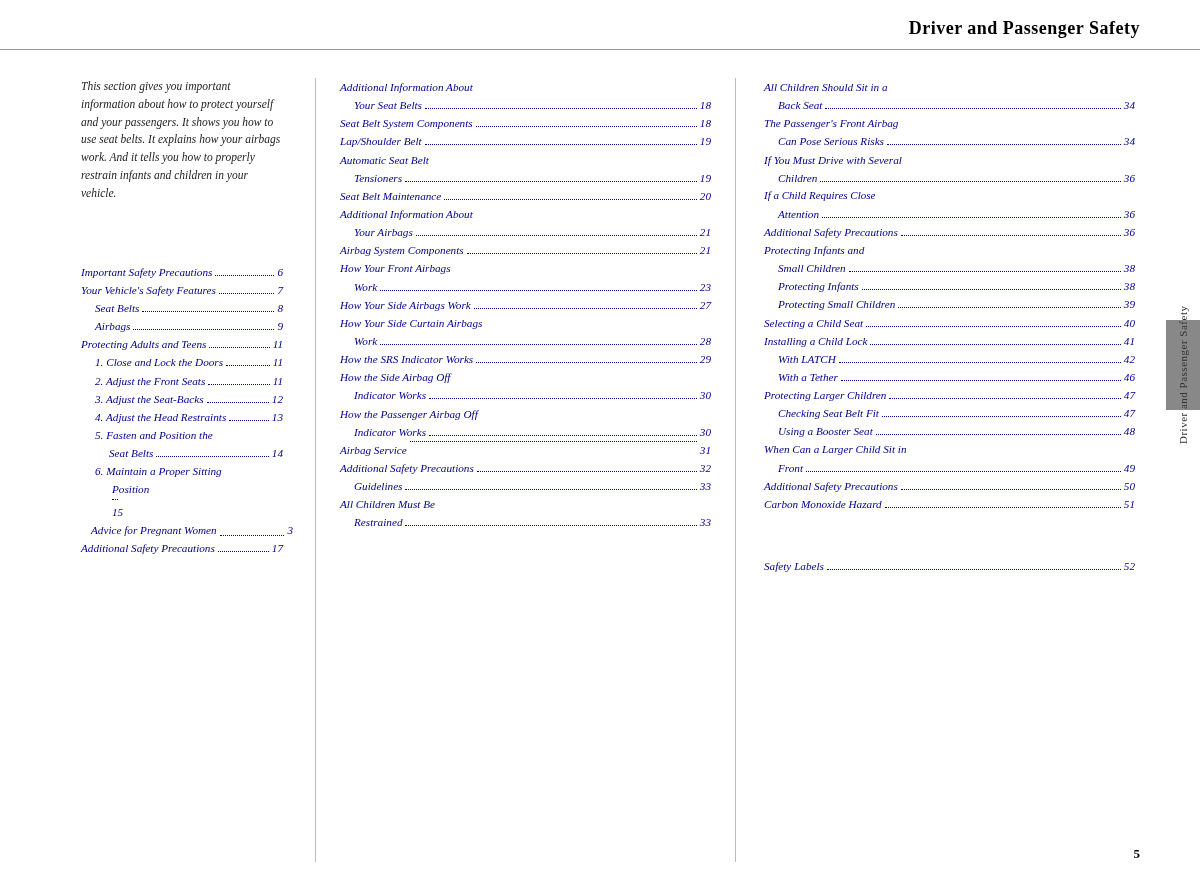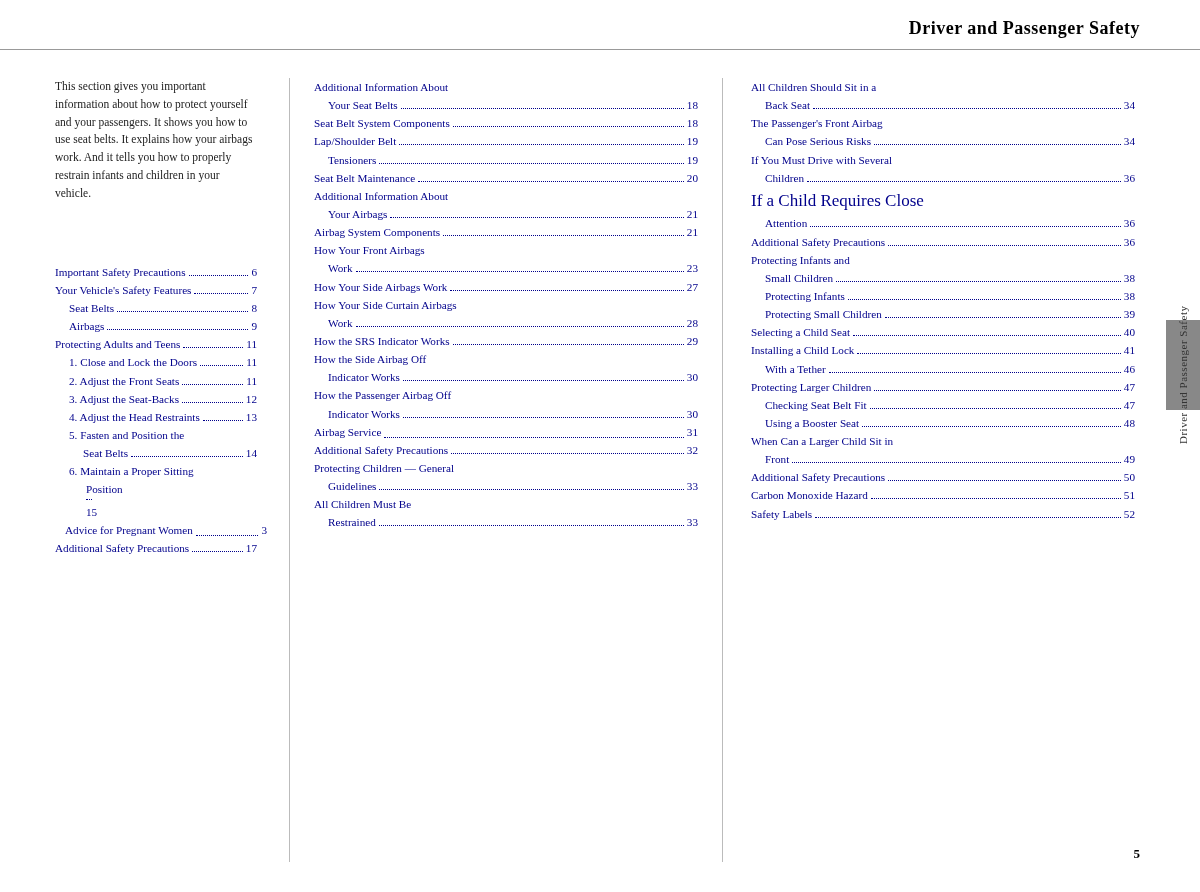--- a/index.html
+++ b/index.html
@@ -30,23 +30,24 @@
     .header-title {
       font-size: 18px;
       font-weight: bold;
       color: #000;
       letter-spacing: 0.5px;
     }
 
     
     .content {
       display: flex;
-      padding: 28px 55px 20px 55px;
+      padding: 28px 55px 20px 81px;
       gap: 0;
       height: calc(892px - 60px);
+      font-style: italic;
     }
 
     
     .col-intro {
       width: 220px;
       flex-shrink: 0;
       padding-right: 18px;
       display: flex;
       flex-direction: column;
     }
@@ -205,20 +206,23 @@
           <div style="display: flex; align-items: baseline; color: rgb(0, 0, 139); font-size: 11.2px; line-height: 1.62; width: 100%; padding-left: 0px;">
             <span style="white-space: nowrap; color: rgb(0, 0, 139);">Seat Belt System Components</span>
             <span style="flex: 1 1 0%; border-bottom: 1.2px dotted rgb(0, 0, 139); margin: 0px 3px 3px; min-width: 6px;"></span>
             <span style="white-space: nowrap; color: rgb(0, 0, 139);">18</span>
           </div>
           <div style="display: flex; align-items: baseline; color: rgb(0, 0, 139); font-size: 11.2px; line-height: 1.62; width: 100%; padding-left: 0px;">
             <span style="white-space: nowrap; color: rgb(0, 0, 139);">Lap/Shoulder Belt</span>
             <span style="flex: 1 1 0%; border-bottom: 1.2px dotted rgb(0, 0, 139); margin: 0px 3px 3px; min-width: 6px;"></span>
             <span style="white-space: nowrap; color: rgb(0, 0, 139);">19</span>
           </div>
+          <div style="display: flex; align-items: baseline; color: rgb(0, 0, 139); font-size: 11.2px; line-height: 1.62; width: 100%; padding-left: 0px;">
+            <span style="white-space: nowrap; color: rgb(0, 0, 139);">Automatic Seat Belt</span>
+          </div>
           <div style="display: flex; align-items: baseline; color: rgb(0, 0, 139); font-size: 11.2px; line-height: 1.62; width: 100%; padding-left: 14px;">
             <span style="white-space: nowrap; color: rgb(0, 0, 139);">Tensioners</span>
             <span style="flex: 1 1 0%; border-bottom: 1.2px dotted rgb(0, 0, 139); margin: 0px 3px 3px; min-width: 6px;"></span>
             <span style="white-space: nowrap; color: rgb(0, 0, 139);">19</span>
           </div>
           <div style="display: flex; align-items: baseline; color: rgb(0, 0, 139); font-size: 11.2px; line-height: 1.62; width: 100%; padding-left: 0px;">
             <span style="white-space: nowrap; color: rgb(0, 0, 139);">Seat Belt Maintenance</span>
             <span style="flex: 1 1 0%; border-bottom: 1.2px dotted rgb(0, 0, 139); margin: 0px 3px 3px; min-width: 6px;"></span>
             <span style="white-space: nowrap; color: rgb(0, 0, 139);">20</span>
           </div>
@@ -270,32 +274,29 @@
             <span style="white-space: nowrap; color: rgb(0, 0, 139);">30</span>
           </div>
           <div style="display: flex; align-items: baseline; color: rgb(0, 0, 139); font-size: 11.2px; line-height: 1.62; width: 100%; padding-left: 0px;">
             <span style="white-space: nowrap; color: rgb(0, 0, 139);">How the Passenger Airbag Off</span>
           </div>
           <div style="display: flex; align-items: baseline; color: rgb(0, 0, 139); font-size: 11.2px; line-height: 1.62; width: 100%; padding-left: 14px;">
             <span style="white-space: nowrap; color: rgb(0, 0, 139);">Indicator Works</span>
             <span style="flex: 1 1 0%; border-bottom: 1.2px dotted rgb(0, 0, 139); margin: 0px 3px 3px; min-width: 6px;"></span>
             <span style="white-space: nowrap; color: rgb(0, 0, 139);">30</span>
           </div>
-          <div style="display: flex; align-items: flex-end; color: rgb(0, 0, 139); font-size: 11.2px; line-height: 1.62; width: 100%; padding-left: 0px;">
+          <div style="display: flex; align-items: flex-start; color: rgb(0, 0, 139); font-size: 11.2px; line-height: 1.62; width: 100%; padding-left: 0px;">
             <span style="white-space: nowrap; color: rgb(0, 0, 139);">Airbag Service</span>
             <span style="flex: 1 1 0%; border-bottom: 1.2px dotted rgb(0, 0, 139); margin: 0px 3px 3px; min-width: 6px;"></span>
             <span style="white-space: nowrap; color: rgb(0, 0, 139);">31</span>
           </div>
           <div style="display: flex; align-items: baseline; color: rgb(0, 0, 139); font-size: 11.2px; line-height: 1.62; width: 100%; padding-left: 0px;">
             <span style="white-space: nowrap; color: rgb(0, 0, 139);">Additional Safety Precautions</span>
             <span style="flex: 1 1 0%; border-bottom: 1.2px dotted rgb(0, 0, 139); margin: 0px 3px 3px; min-width: 6px;"></span>
             <span style="white-space: nowrap; color: rgb(0, 0, 139);">32</span>
-          </div>
-          <div style="display: flex; align-items: baseline; color: rgb(0, 0, 139); font-size: 11.2px; line-height: 1.62; width: 100%; padding-left: 0px;">
-            <span style="white-space: nowrap; color: rgb(0, 0, 139);">Protecting Children — General</span>
           </div>
           <div style="display: flex; align-items: baseline; color: rgb(0, 0, 139); font-size: 11.2px; line-height: 1.62; width: 100%; padding-left: 14px;">
             <span style="white-space: nowrap; color: rgb(0, 0, 139);">Guidelines</span>
             <span style="flex: 1 1 0%; border-bottom: 1.2px dotted rgb(0, 0, 139); margin: 0px 3px 3px; min-width: 6px;"></span>
             <span style="white-space: nowrap; color: rgb(0, 0, 139);">33</span>
           </div>
           <div style="display: flex; align-items: baseline; color: rgb(0, 0, 139); font-size: 11.2px; line-height: 1.62; width: 100%; padding-left: 0px;">
             <span style="white-space: nowrap; color: rgb(0, 0, 139);">All Children Must Be</span>
           </div>
           <div style="display: flex; align-items: baseline; color: rgb(0, 0, 139); font-size: 11.2px; line-height: 1.62; width: 100%; padding-left: 14px;">
@@ -327,21 +328,21 @@
             <span style="white-space: nowrap; color: rgb(0, 0, 139);">34</span>
           </div>
           <div style="display: flex; align-items: center; color: rgb(0, 0, 139); font-size: 11.2px; line-height: 1.62; width: 100%; padding-left: 0px;">
             <span style="white-space: nowrap; color: rgb(0, 0, 139);">If You Must Drive with Several</span>
           </div>
           <div style="display: flex; align-items: baseline; color: rgb(0, 0, 139); font-size: 11.2px; line-height: 1.62; width: 100%; padding-left: 14px;">
             <span style="white-space: nowrap; color: rgb(0, 0, 139);">Children</span>
             <span style="flex: 1 1 0%; border-bottom: 1.2px dotted rgb(0, 0, 139); margin: 0px 3px 3px; min-width: 6px;"></span>
             <span style="white-space: nowrap; color: rgb(0, 0, 139);">36</span>
           </div>
-          <div style="display: flex; align-items: baseline; color: rgb(0, 0, 139); font-size: 17px; line-height: 1.62; width: 100%; padding-left: 0px;">
+          <div style="display: flex; align-items: baseline; color: rgb(0, 0, 139); font-size: 11px; line-height: 1.62; width: 100%; padding-left: 0px;">
             <span style="white-space: nowrap; color: rgb(0, 0, 139);">If a Child Requires Close</span>
           </div>
           <div style="display: flex; align-items: baseline; color: rgb(0, 0, 139); font-size: 11.2px; line-height: 1.62; width: 100%; padding-left: 14px;">
             <span style="white-space: nowrap; color: rgb(0, 0, 139);">Attention</span>
             <span style="flex: 1 1 0%; border-bottom: 1.2px dotted rgb(0, 0, 139); margin: 0px 3px 3px; min-width: 6px;"></span>
             <span style="white-space: nowrap; color: rgb(0, 0, 139);">36</span>
           </div>
           <div style="display: flex; align-items: baseline; color: rgb(0, 0, 139); font-size: 11.2px; line-height: 1.62; width: 100%; padding-left: 0px;">
             <span style="white-space: nowrap; color: rgb(0, 0, 139);">Additional Safety Precautions</span>
             <span style="flex: 1 1 0%; border-bottom: 1.2px dotted rgb(0, 0, 139); margin: 0px 3px 3px; min-width: 6px;"></span>
@@ -369,20 +370,25 @@
             <span style="white-space: nowrap; color: rgb(0, 0, 139);">Selecting a Child Seat</span>
             <span style="flex: 1 1 0%; border-bottom: 1.2px dotted rgb(0, 0, 139); margin: 0px 3px 3px; min-width: 6px;"></span>
             <span style="white-space: nowrap; color: rgb(0, 0, 139);">40</span>
           </div>
           <div style="display: flex; align-items: baseline; color: rgb(0, 0, 139); font-size: 11.2px; line-height: 1.62; width: 100%; padding-left: 0px;">
             <span style="white-space: nowrap; color: rgb(0, 0, 139);">Installing a Child Lock</span>
             <span style="flex: 1 1 0%; border-bottom: 1.2px dotted rgb(0, 0, 139); margin: 0px 3px 3px; min-width: 6px;"></span>
             <span style="white-space: nowrap; color: rgb(0, 0, 139);">41</span>
           </div>
           <div style="display: flex; align-items: baseline; color: rgb(0, 0, 139); font-size: 11.2px; line-height: 1.62; width: 100%; padding-left: 14px;">
+            <span style="white-space: nowrap; color: rgb(0, 0, 139);">With LATCH</span>
+            <span style="flex: 1 1 0%; border-bottom: 1.2px dotted rgb(0, 0, 139); margin: 0px 3px 3px; min-width: 6px;"></span>
+            <span style="white-space: nowrap; color: rgb(0, 0, 139);">42</span>
+          </div>
+          <div style="display: flex; align-items: baseline; color: rgb(0, 0, 139); font-size: 11.2px; line-height: 1.62; width: 100%; padding-left: 14px;">
             <span style="white-space: nowrap; color: rgb(0, 0, 139);">With a Tether</span>
             <span style="flex: 1 1 0%; border-bottom: 1.2px dotted rgb(0, 0, 139); margin: 0px 3px 3px; min-width: 6px;"></span>
             <span style="white-space: nowrap; color: rgb(0, 0, 139);">46</span>
           </div>
           <div style="display: flex; align-items: baseline; color: rgb(0, 0, 139); font-size: 11.2px; line-height: 1.62; width: 100%; padding-left: 0px;">
             <span style="white-space: nowrap; color: rgb(0, 0, 139);">Protecting Larger Children</span>
             <span style="flex: 1 1 0%; border-bottom: 1.2px dotted rgb(0, 0, 139); margin: 0px 3px 3px; min-width: 6px;"></span>
             <span style="white-space: nowrap; color: rgb(0, 0, 139);">47</span>
           </div>
           <div style="display: flex; align-items: baseline; color: rgb(0, 0, 139); font-size: 11.2px; line-height: 1.62; width: 100%; padding-left: 14px;">
@@ -407,21 +413,21 @@
             <span style="white-space: nowrap; color: rgb(0, 0, 139);">Additional Safety Precautions</span>
             <span style="flex: 1 1 0%; border-bottom: 1.2px dotted rgb(0, 0, 139); margin: 0px 3px 3px; min-width: 6px;"></span>
             <span style="white-space: nowrap; color: rgb(0, 0, 139);">50</span>
           </div>
           <div style="display: flex; align-items: baseline; color: rgb(0, 0, 139); font-size: 11.2px; line-height: 1.62; width: 100%; padding-left: 0px;">
             <span style="white-space: nowrap; color: rgb(0, 0, 139);">Carbon Monoxide Hazard</span>
             <span style="flex: 1 1 0%; border-bottom: 1.2px dotted rgb(0, 0, 139); margin: 0px 3px 3px; min-width: 6px;"></span>
             <span style="white-space: nowrap; color: rgb(0, 0, 139);">51</span>
           </div>
           <div style="display: flex; align-items: baseline; color: rgb(0, 0, 139); font-size: 11.2px; line-height: 1.62; width: 100%; padding-left: 0px;">
-            <span style="white-space: nowrap; color: rgb(0, 0, 139);">Safety Labels</span>
+            <span style="white-space: nowrap; color: rgb(0, 0, 139); margin-top: 44px;">Safety Labels</span>
             <span style="flex: 1 1 0%; border-bottom: 1.2px dotted rgb(0, 0, 139); margin: 0px 3px 3px; min-width: 6px;"></span>
             <span style="white-space: nowrap; color: rgb(0, 0, 139);">52</span>
           </div>
         </div>
     </div>
 
   </div>
 
   <div class="sidebar-tab"></div>
   <div class="sidebar-text-rotated">Driver and Passenger Safety</div>

